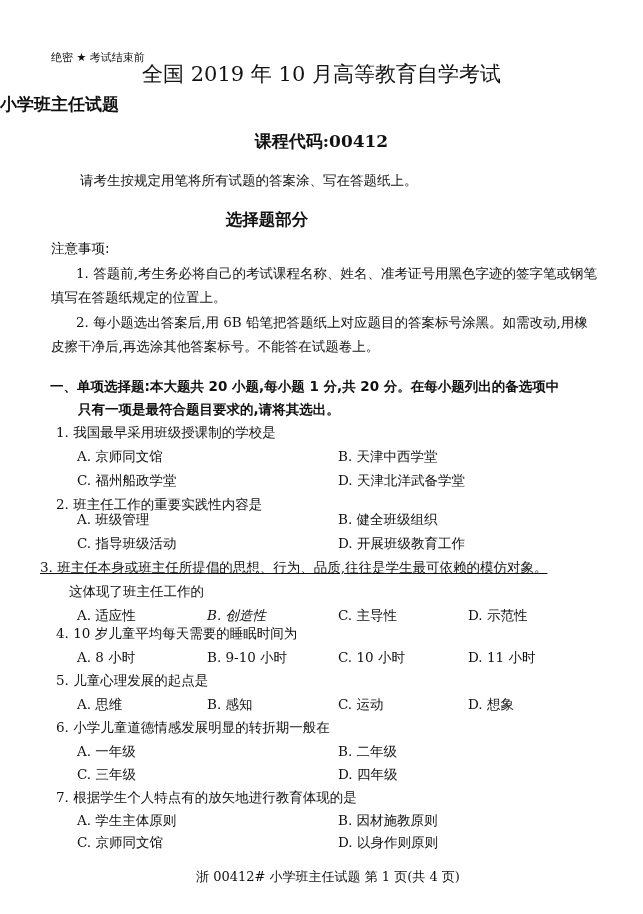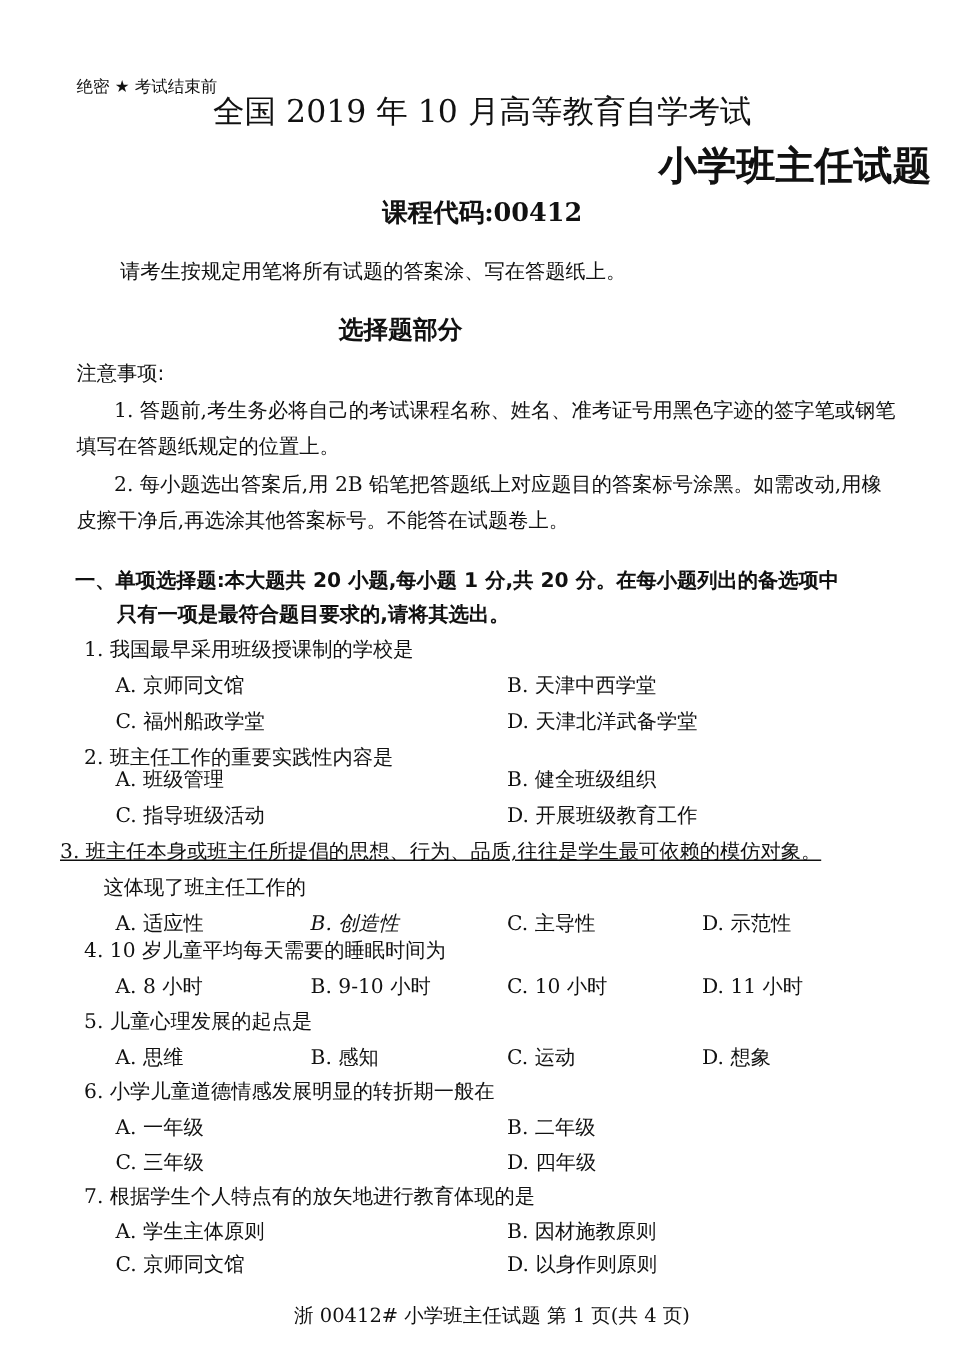--- a/index.html
+++ b/index.html
@@ -1,20 +1,20 @@
 <!DOCTYPE html>
 <html><head>
 <meta charset="utf-8">
 <style>
   html, body { margin: 0; padding: 0; background: #ffffff; }
   body { width: 643px; height: 914px; position: relative; overflow: hidden; color: #111; font-family: "DejaVu Serif", "Liberation Serif", serif; }
   .abs { position: absolute; white-space: nowrap; }
   .secret { left: 51px; top: 50px; font-size: 11px; font-family: "DejaVu Sans", sans-serif; }
   .title1 { left: 0; width: 643px; top: 60px; text-align: center; font-size: 21px; }
-  .title2 { left: 0; width: 621px; top: 93px; text-align: right; font-size: 26px; font-weight: bold; font-family: "DejaVu Sans", sans-serif; }
+  .title2 { left: 0; width: 621px; top: 93px; text-align: left; font-size: 17px; font-weight: bold; font-family: "DejaVu Sans", sans-serif; }
   .code { left: 0; width: 643px; top: 130px; text-align: center; font-size: 17px; font-weight: bold; }
   .instr { left: 80px; top: 172px; font-size: 13.5px; }
   .section { left: 0; width: 524px; top: 209px; text-align: center; font-size: 16.5px; font-weight: bold; font-family: "DejaVu Sans", sans-serif; padding-left: 10px; box-sizing: border-box; }
   .notes-h { left: 51px; top: 240px; font-size: 13.5px; font-family: "DejaVu Sans", sans-serif; }
   .note { font-size: 13.5px; }
   .q-head { left: 50px; top: 378px; font-size: 13.5px; font-weight: bold; font-family: "DejaVu Sans", sans-serif; }
   .q-head2 { left: 78px; top: 401px; font-size: 13.5px; font-weight: bold; font-family: "DejaVu Sans", sans-serif; }
   .qstem { font-size: 13.5px; }
   .opt { font-size: 13.5px; }
   .footer { left: 0; width: 643px; top: 868px; text-align: center; font-size: 13px; padding-left: 13px; box-sizing: border-box; }
@@ -27,21 +27,21 @@
   <div class="abs title1">全国 2019 年 10 月高等教育自学考试</div>
   <div class="abs title2">小学班主任试题</div>
   <div class="abs code">课程代码:00412</div>
 
   <div class="abs instr">请考生按规定用笔将所有试题的答案涂、写在答题纸上。</div>
   <div class="abs section">选择题部分</div>
 
   <div class="abs notes-h">注意事项:</div>
   <div class="abs note" style="left:76px; top:265px;">1. 答题前,考生务必将自己的考试课程名称、姓名、准考证号用黑色字迹的签字笔或钢笔</div>
   <div class="abs note" style="left:51px; top:289px;">填写在答题纸规定的位置上。</div>
-  <div class="abs note" style="left:76px; top:314px;">2. 每小题选出答案后,用 2B 铅笔把答题纸上对应题目的答案标号涂黑。如需改动,用橡</div>
+  <div class="abs note" style="left:76px; top:314px;">2. 每小题选出答案后,用 6B 铅笔把答题纸上对应题目的答案标号涂黑。如需改动,用橡</div>
   <div class="abs note" style="left:51px; top:338px;">皮擦干净后,再选涂其他答案标号。不能答在试题卷上。</div>
 
   <div class="abs q-head">一、单项选择题:本大题共 20 小题,每小题 1 分,共 20 分。在每小题列出的备选项中</div>
   <div class="abs q-head2">只有一项是最符合题目要求的,请将其选出。</div>
 
   <div class="abs qstem" style="left:56px; top:424px;">1.  我国最早采用班级授课制的学校是</div>
   <div class="abs opt" style="left:77px; top:448px;">A.  京师同文馆</div>
   <div class="abs opt" style="left:338px; top:448px;">B.  天津中西学堂</div>
   <div class="abs opt" style="left:77px; top:472px;text-align:center;">C.  福州船政学堂</div>
   <div class="abs opt" style="left:338px; top:472px;">D.  天津北洋武备学堂</div>

